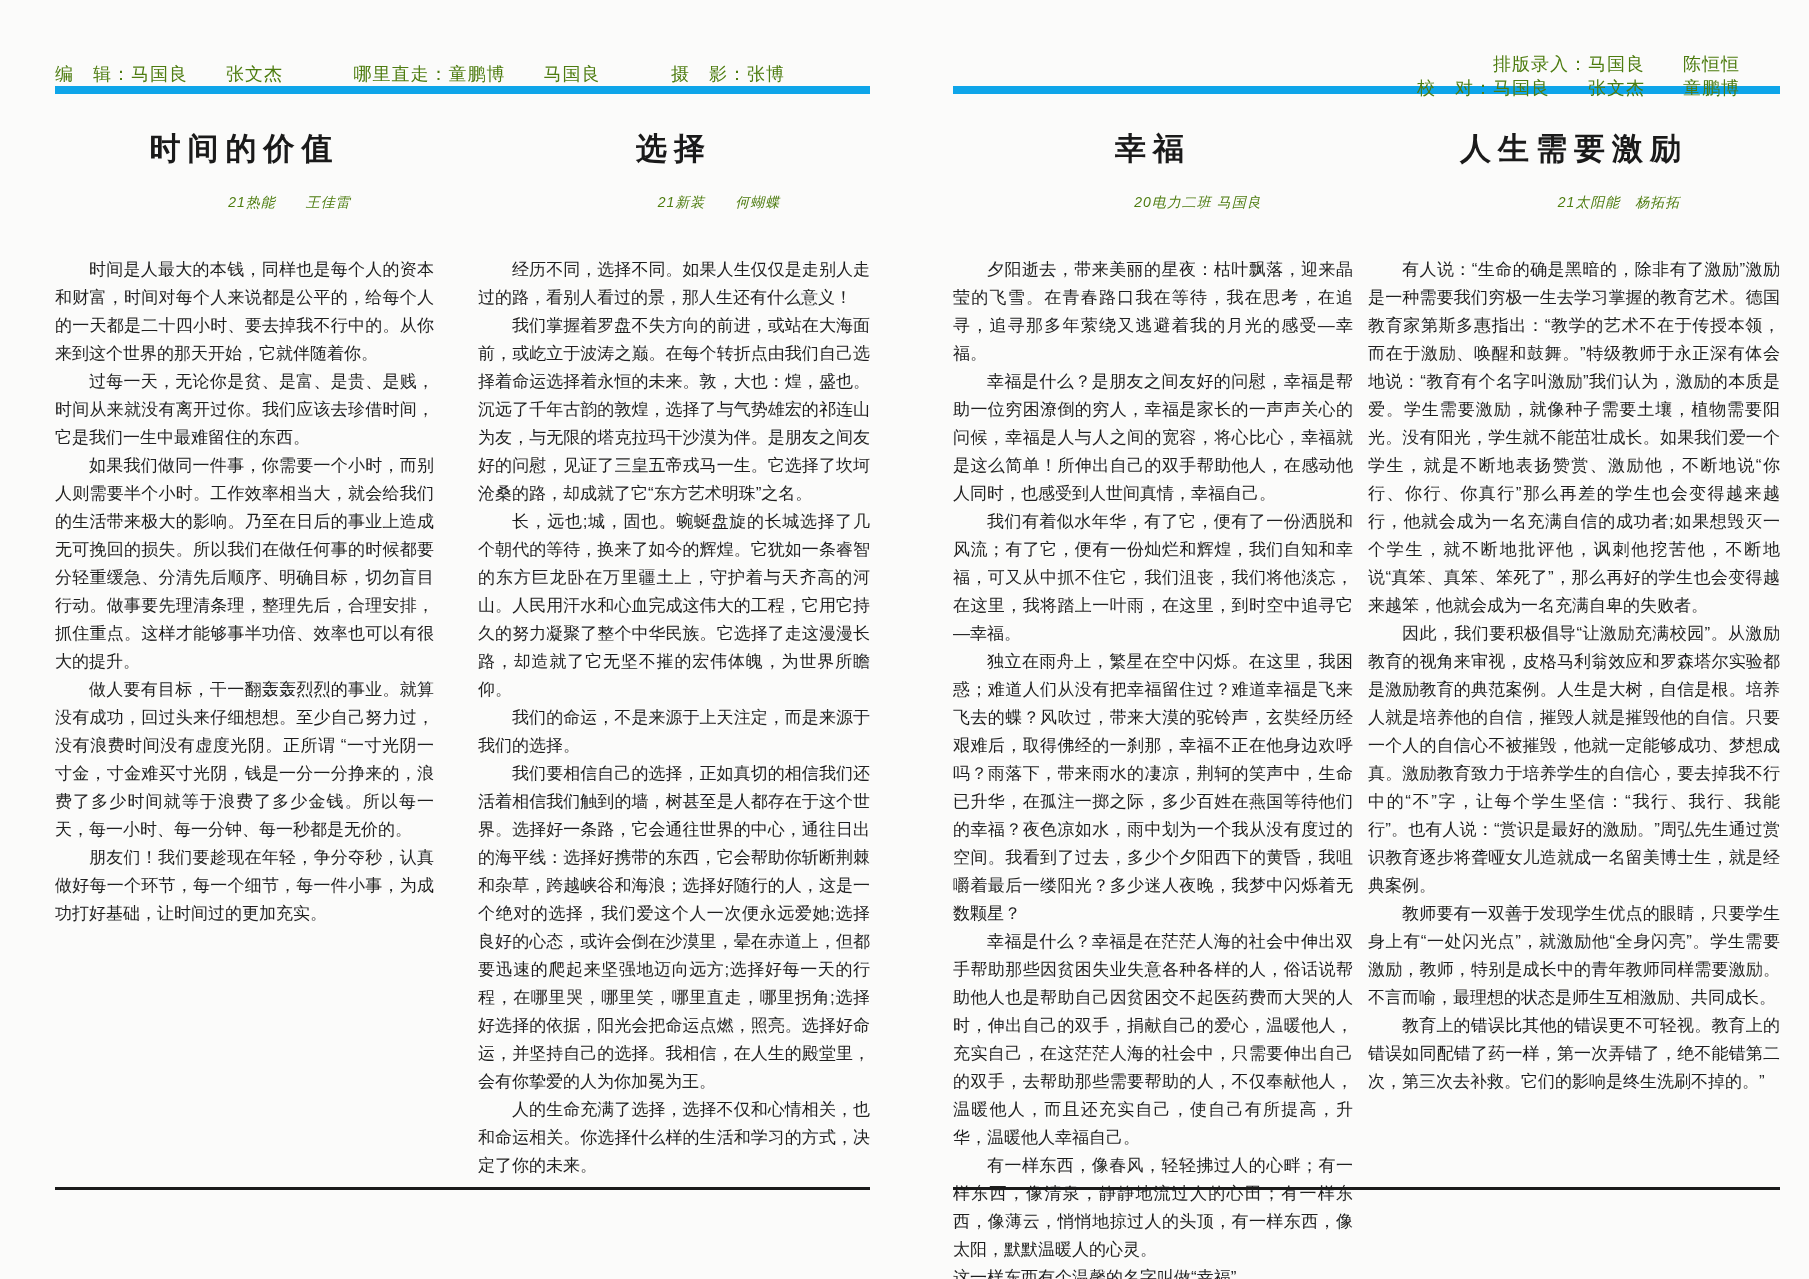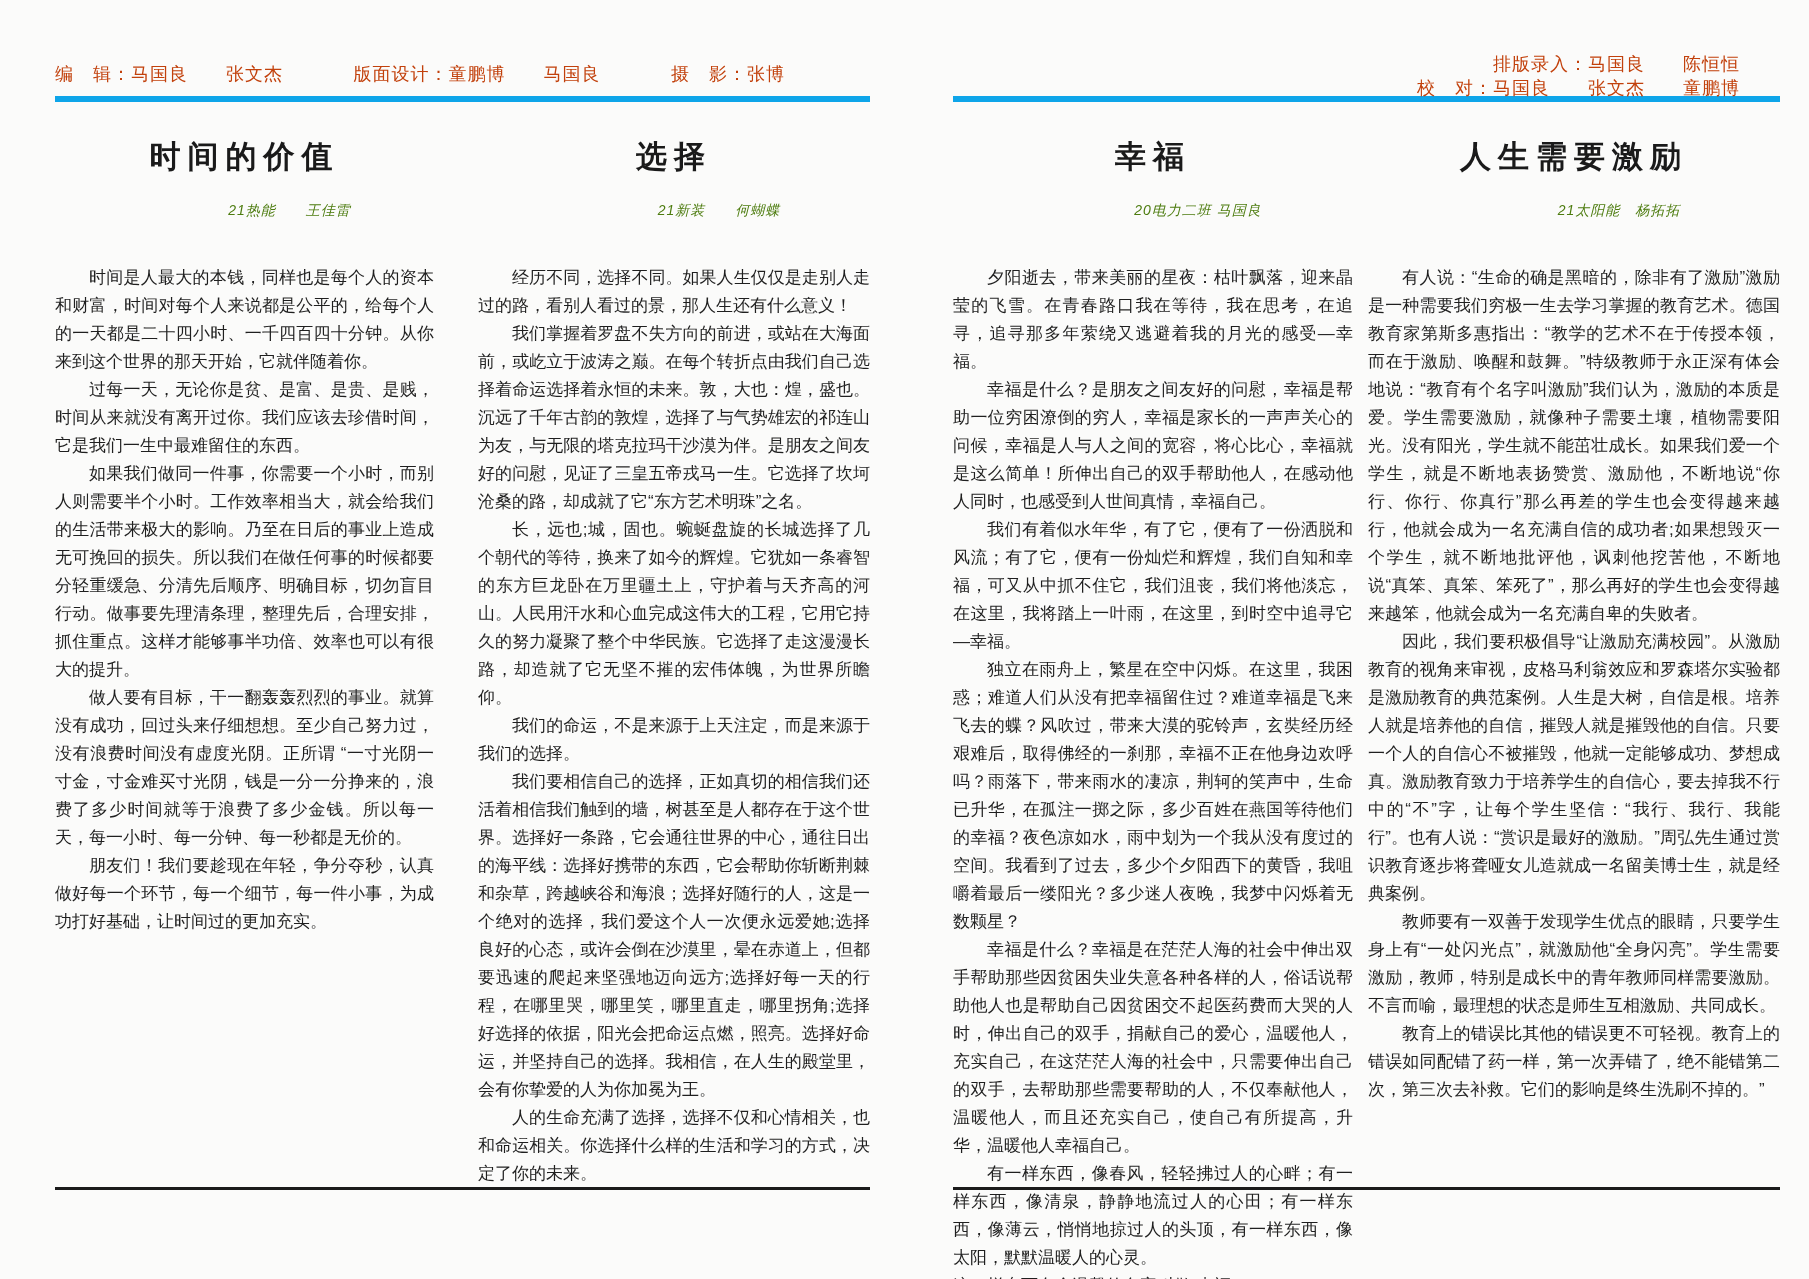--- a/index.html
+++ b/index.html
@@ -23,25 +23,24 @@
     box-sizing: border-box;
   }
   .page-left  { left: 55px;  width: 815px; }
   .page-right { left: 953px; width: 827px; }
 
   .credits {
     display: flex;
     justify-content: space-between;
     align-items: flex-end;
     height: 34px;
-    padding-bottom: 10px;
-    border-bottom: 6px solid #0ea5e9;
+    border-bottom: 8px solid #0ea5e9;
     font-size: 18px;
     letter-spacing: 1px;
-    color: #c2410c;
+    color: #4d7c0f;
     white-space: nowrap;
   }
   .page-left  .credits { padding-right: 85px; }
   .page-right .credits { padding-right: 40px; flex-direction: column; }
 
   .columns {
     display: flex;
   }
   .page-left  .columns { gap: 44px; }
   .page-right .columns { gap: 15px; }
@@ -78,29 +77,29 @@
     color: #1f1f1f;
   }
   .article-body p.no-indent { text-indent: 0; }
 </style>
 </head>
 <body>
 
 <div class="page page-left">
   <div class="credits">
       <span>编　辑：马国良　　张文杰</span>
-      <span>版面设计：童鹏博　　马国良</span>
+      <span>哪里直走：童鹏博　　马国良</span>
       <span>摄　影：张博</span>
     </div>
   <div class="columns">
     <div class="article col-a">
       <h2 class="article-title">时间的价值</h2>
       <div class="article-byline">21热能　　王佳雷</div>
       <div class="article-body">
-          <p>时间是人最大的本钱，同样也是每个人的资本和财富，时间对每个人来说都是公平的，给每个人的一天都是二十四小时、一千四百四十分钟。从你来到这个世界的那天开始，它就伴随着你。</p>
+          <p>时间是人最大的本钱，同样也是每个人的资本和财富，时间对每个人来说都是公平的，给每个人的一天都是二十四小时、要去掉我不行中的。从你来到这个世界的那天开始，它就伴随着你。</p>
           <p>过每一天，无论你是贫、是富、是贵、是贱，时间从来就没有离开过你。我们应该去珍借时间，它是我们一生中最难留住的东西。</p>
           <p>如果我们做同一件事，你需要一个小时，而别人则需要半个小时。工作效率相当大，就会给我们的生活带来极大的影响。乃至在日后的事业上造成无可挽回的损失。所以我们在做任何事的时候都要分轻重缓急、分清先后顺序、明确目标，切勿盲目行动。做事要先理清条理，整理先后，合理安排，抓住重点。这样才能够事半功倍、效率也可以有很大的提升。</p>
           <p>做人要有目标，干一翻轰轰烈烈的事业。就算没有成功，回过头来仔细想想。至少自己努力过，没有浪费时间没有虚度光阴。正所谓 “一寸光阴一寸金，寸金难买寸光阴，钱是一分一分挣来的，浪费了多少时间就等于浪费了多少金钱。所以每一天，每一小时、每一分钟、每一秒都是无价的。</p>
           <p>朋友们！我们要趁现在年轻，争分夺秒，认真做好每一个环节，每一个细节，每一件小事，为成功打好基础，让时间过的更加充实。</p>
         </div>
     </div>
     <div class="article col-b">
       <h2 class="article-title">选择</h2>
       <div class="article-byline">21新装　　何蝴蝶</div>
       <div class="article-body">

